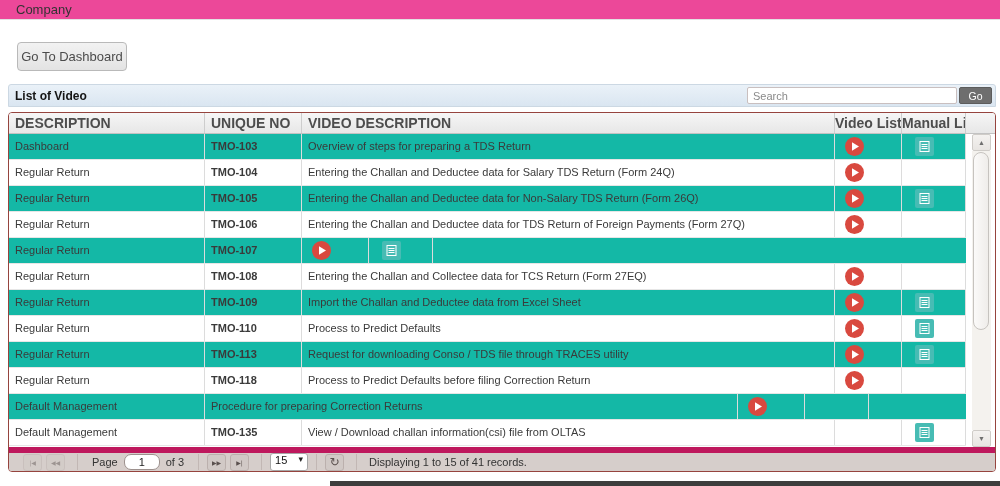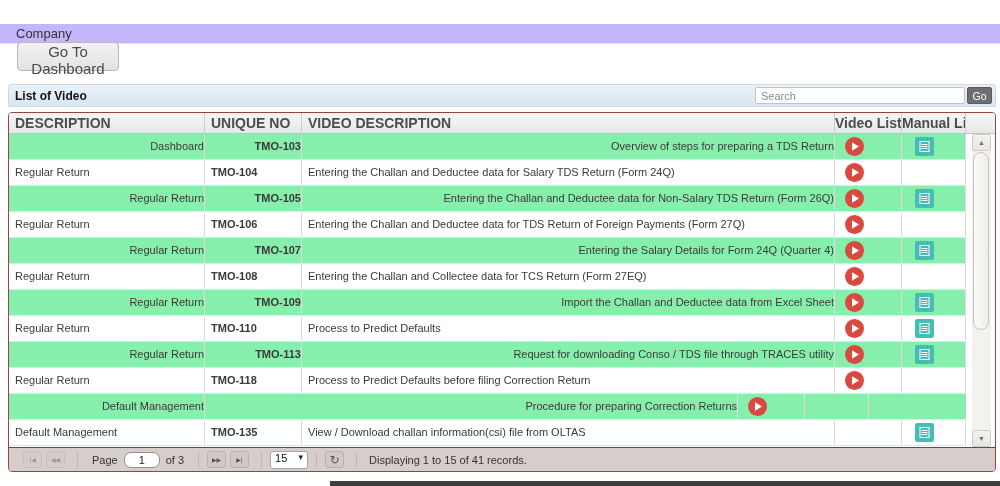--- a/index.html
+++ b/index.html
@@ -2,40 +2,40 @@
 <html><head>
 <meta charset="utf-8">
 <style>
   * { margin:0; padding:0; box-sizing:border-box; }
   html,body { width:1000px; height:486px; overflow:hidden; background:#fff;
     font-family:"Liberation Sans","DejaVu Sans",sans-serif; }
   .page { position:relative; width:1000px; height:486px; background:#fff; }
 
   
   .topbar { position:absolute; top:0; left:0; right:0; height:20px;
-    background:#c4b5fd; border-bottom:1px solid #e2e2e2;margin-top:24px; }
+    background:#ec4899; border-bottom:1px solid #e2e2e2; }
   .topbar span { position:absolute; left:16px; top:2px; font-size:13px; color:#333; }
 
   
-  .dash-btn { position:absolute; left:17px; top:42px; width:102px; height:29px;
+  .dash-btn { position:absolute; left:17px; top:42px; width:110px; height:29px;
     background:linear-gradient(#f2f2f2,#e3e3e3); border:1px solid #b9b9b9;
-    border-radius:4px; font-size:15px; color:#4b4b4b;
+    border-radius:4px; font-size:13px; color:#4b4b4b;
     font-family:"Liberation Sans","DejaVu Sans",sans-serif; cursor:pointer; }
 
   
   .panel-header { position:absolute; left:8px; top:84px; width:988px; height:23px;
     background:linear-gradient(#eaf1f8,#dae6f1); border:1px solid #ccd8e3;
     border-radius:3px 3px 0 0; display:flex; align-items:center; padding:0 3px 0 6px; }
   .panel-title { font-size:12px; font-weight:bold; color:#151515; }
   .search-wrap { margin-left:auto; display:flex; align-items:center; }
   .search-input { width:210px; height:17px; border:1px solid #c9bfbf; border-radius:2px;
     font-size:11px; padding:0 5px; color:#333; outline:none;
     font-family:"Liberation Sans","DejaVu Sans",sans-serif; }
   .search-input::placeholder { color:#8a8a8a; }
-  .go-btn { width:25px; height:17px; margin-left:2px; background:#6e6e6e; color:#fff;
+  .go-btn { width:33px; height:17px; margin-left:2px; background:#6e6e6e; color:#fff;
     border:1px solid #5c5c5c; border-radius:2px; font-size:10.5px; line-height:14px;
     cursor:pointer; font-family:"Liberation Sans","DejaVu Sans",sans-serif; }
 
   
   .grid { position:absolute; left:8px; top:112px; width:988px; height:360px;
     border:1px solid #96443e; border-radius:4px; overflow:hidden; background:#fff; }
   .ghead { display:flex; height:21px; background:linear-gradient(#f6f6f6,#e7e7e7);
     border-bottom:1px solid #c2c2c2; }
   .hcell { font-size:14px; font-weight:bold; color:#4d4d4d; line-height:20px;
     border-right:1px solid #cdcdcd; overflow:hidden; white-space:nowrap; }
@@ -43,21 +43,21 @@
   .h-desc  { width:196px; padding-left:6px; }
   .h-uniq  { width:97px;  padding-left:6px; }
   .h-vdesc { width:533px; padding-left:6px; }
   .h-vlist { width:67px;  text-align:center; }
   .h-mlist { width:64px;  text-align:left; }
   .h-sbspace { width:28px; border-right:none; }
 
   .gbody { position:relative; height:313px; display:flex; overflow:hidden; }
   .rows { width:957px; }
   .trow { display:flex; height:26px; background:#ffffff; border-bottom:1px solid #e6e6e6; }
-  .trow.alt { background:#86efac;text-align:right; }
+  .trow.alt { background:#14b8a6; }
   .cell { font-size:11px; color:#3a3a3a; line-height:25px; border-right:1px solid #dcdcdc;
     overflow:hidden; white-space:nowrap; }
   .c-desc  { width:196px; padding-left:6px; }
   .c-uniq  { width:97px;  padding-left:6px;font-weight:bold; }
   .c-vdesc { width:533px; padding-left:6px; }
   .c-vlist { width:67px;  display:flex; align-items:center; padding-left:10px; }
   .c-mlist { width:64px;  display:flex; align-items:center; padding-left:13px; }
   .play, .manual { display:inline-flex; width:19px; height:19px; cursor:pointer; }
 
   
@@ -65,21 +65,21 @@
     flex-direction:column; }
   .sb-btn { width:19px; height:17px; background:linear-gradient(#f4f2f0,#e8e5e2);
     border:1px solid #cfccc8; border-radius:2px; text-align:center; cursor:pointer; }
   .sb-btn span { font-size:7px; color:#6f6f6f; line-height:15px; display:block; }
   .sb-track { width:19px; flex:1; background:#f4f2ee; position:relative; }
   .sb-thumb { position:absolute; top:1px; left:1px; width:16px; height:178px;
     background:linear-gradient(90deg,#fbfaf9,#efedea); border:1px solid #c6c3bf;
     border-radius:8px; cursor:grab; }
 
   
-  .pager { height:24px; background:#d6cecb; border-top:1px solid #be185d;
+  .pager { height:24px; background:#d6cecb; border-top:6px solid #be185d;
     display:flex; align-items:center; padding-left:14px; }
   .pbtn { width:19px; height:17px; margin-right:4px; background:#d1c9c6;
     border:1px solid #bbb0ad; border-radius:3px; font-size:6px; color:#5a504e;
     cursor:pointer; line-height:13px; text-align:center; padding:0;
     font-family:"DejaVu Sans",sans-serif; }
   .pbtn.disabled { opacity:.45; }
   .pbtn.refresh { font-size:12px; line-height:14px; }
   .psep { width:1px; height:16px; background:#c2b7b4; margin:0 8px; }
   .plabel { font-size:11px; color:#333; margin:0 6px; }
   .pinput { width:36px; height:16px; border:1px solid #9d918e; border-radius:7px;
@@ -206,21 +206,20 @@
       </span>
     </div>
     <div class="cell c-mlist">
       
     </div>
   </div>
 
   <div class="trow alt">
     <div class="cell c-desc">Regular Return</div>
     <div class="cell c-uniq">TMO-107</div>
-    <div class="cell c-vdesc">Entering the Salary Details for Form 24Q (Quarter 4)</div>
     <div class="cell c-vlist">
       <span class="play">
         <svg width="19" height="19" viewBox="0 0 19 19">
           <circle cx="9.5" cy="9.5" r="9.5" fill="#d9493f"></circle>
           <polygon points="7,5.2 14,9.5 7,13.8" fill="#ffffff"></polygon>
         </svg>
       </span>
     </div>
     <div class="cell c-mlist">
       <span class="manual">

